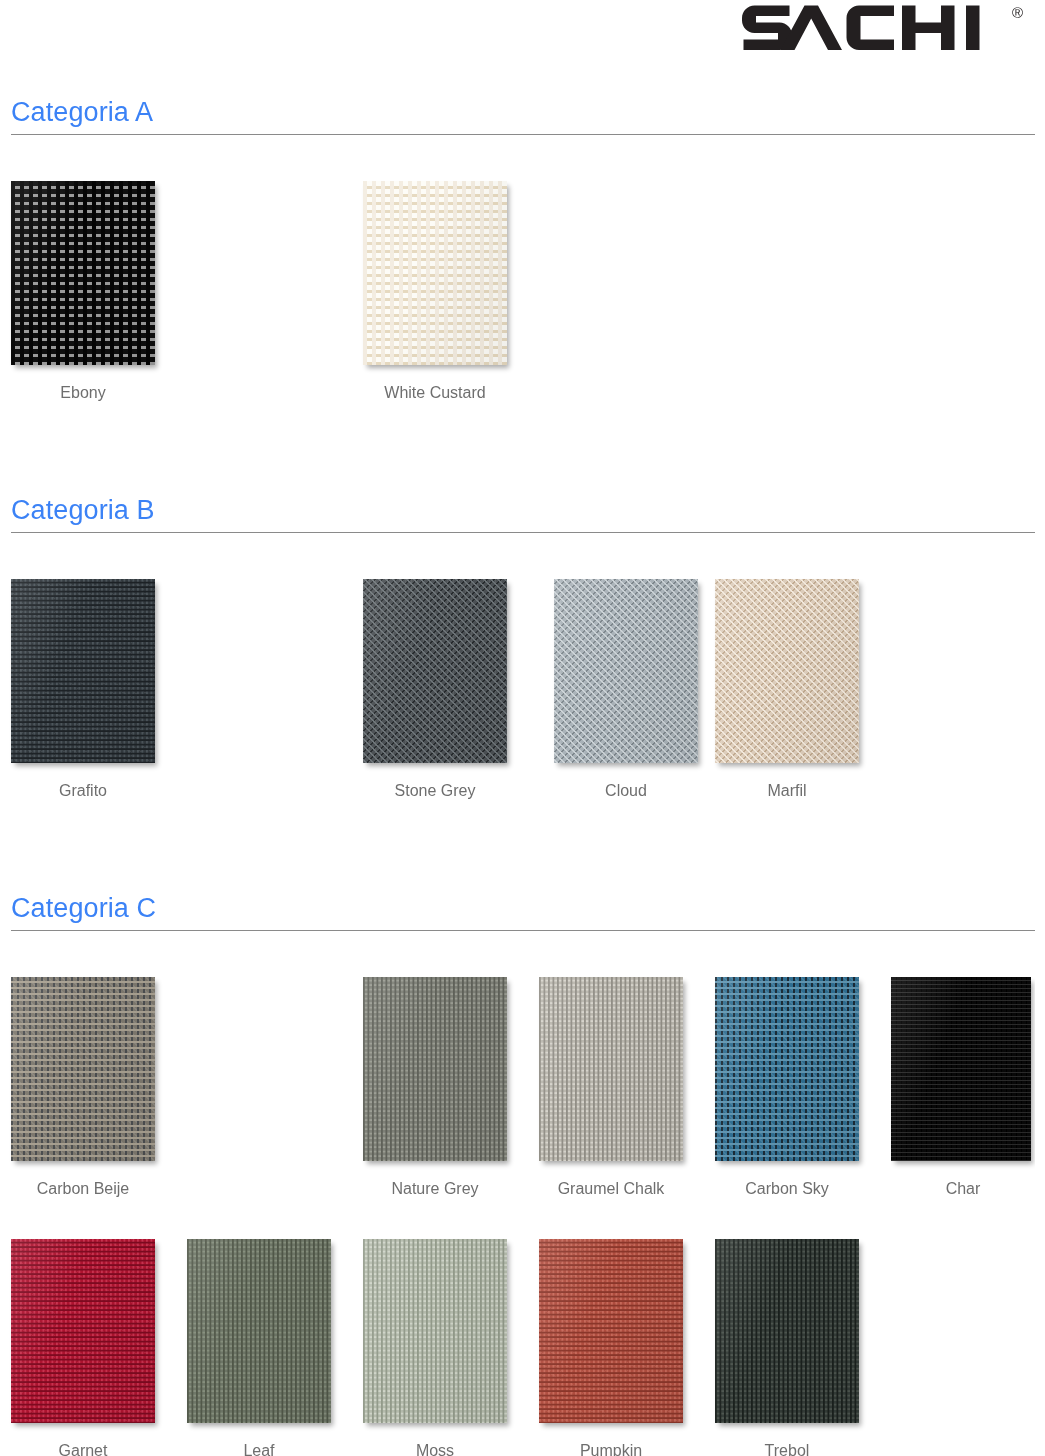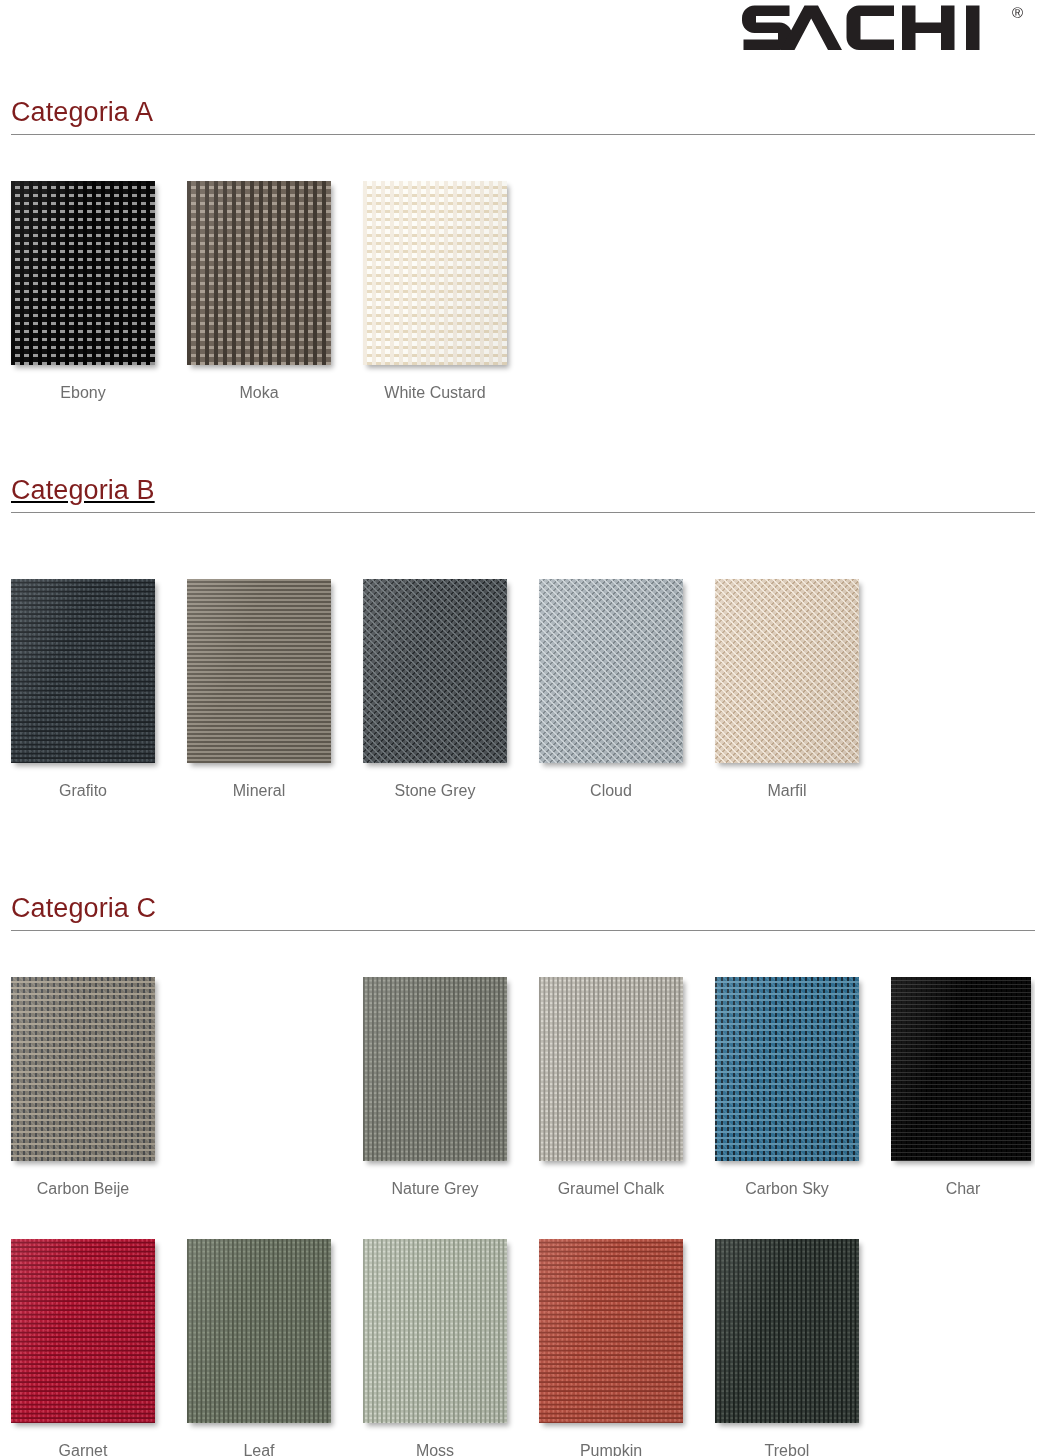--- a/index.html
+++ b/index.html
@@ -42,21 +42,21 @@
 
   
   .section-head {
     position: absolute;
     left: 11px;
     width: 1024px;
   }
   .section-title {
     font-size: 27px;
     font-weight: 400;
-    color: #7f1d1d;
+    color: #3b82f6;
     letter-spacing: 0.1px;
     line-height: 32px;
     white-space: nowrap;
   }
   .section-rule {
     margin-top: 6px;
     height: 1px;
     background: #8a8a8a;
     width: 1024px;
   }
@@ -235,59 +235,47 @@
   <div class="section-rule"></div>
 </div>
 
 <div class="swatch-row" style="top:181px;">
   <div class="swatch-cell" style="left:11px;">
     <div class="swatch tex-mesh" style="--base:#0e0e0e; --warp:#050505; --weft:#9a9a9a;">
       <span class="sheen"></span>
     </div>
     <div class="swatch-label">Ebony</div>
   </div>
-  <div class="swatch-cell" style="left:187px;">
-    <div class="swatch tex-mesh" style="--base:#6f6459; --warp:#433b33; --weft:#a79c90;">
-      <span class="sheen"></span>
-    </div>
-    <div class="swatch-label">Moka</div>
-  </div>
   <div class="swatch-cell" style="left:363px;">
     <div class="swatch tex-mesh" style="--base:#fdfcf7; --warp:#f3ece0; --weft:#e6d9bf;">
       <span class="sheen"></span>
     </div>
     <div class="swatch-label">White Custard</div>
   </div>
 </div>
 
-<div class="section-head" style="top:474px;text-decoration:underline;">
+<div class="section-head" style="top:494px;">
   <div class="section-title">Categoria B</div>
   <div class="section-rule"></div>
 </div>
 
 <div class="swatch-row" style="top:579px;text-decoration:underline;">
   <div class="swatch-cell" style="left:11px;">
     <div class="swatch tex-nub" style="--base:#333a3f; --hi:#4d565c; --lo:#1d2226;">
       <span class="sheen"></span>
     </div>
     <div class="swatch-label">Grafito</div>
   </div>
-  <div class="swatch-cell" style="left:187px;">
-    <div class="swatch tex-rib" style="--base:#7d766a; --hi:#938c80; --lo:#615b51;">
-      <span class="sheen"></span>
-    </div>
-    <div class="swatch-label">Mineral</div>
-  </div>
   <div class="swatch-cell" style="left:363px;">
     <div class="swatch tex-basket" style="--base:#4c5155; --hi:#6d7478; --lo:#272b2e;">
       <span class="sheen"></span>
     </div>
     <div class="swatch-label">Stone Grey</div>
   </div>
-  <div class="swatch-cell" style="left:539px;">
+  <div class="swatch-cell" style="left:554px;">
     <div class="swatch tex-basket" style="--base:#a9b2b8; --hi:#cbd2d6; --lo:#7d868c;">
       <span class="sheen"></span>
     </div>
     <div class="swatch-label">Cloud</div>
   </div>
   <div class="swatch-cell" style="left:715px;">
     <div class="swatch tex-basket" style="--base:#ddcdbb; --hi:#f3e9dc; --lo:#c0a98f;">
       <span class="sheen"></span>
     </div>
     <div class="swatch-label">Marfil</div>

